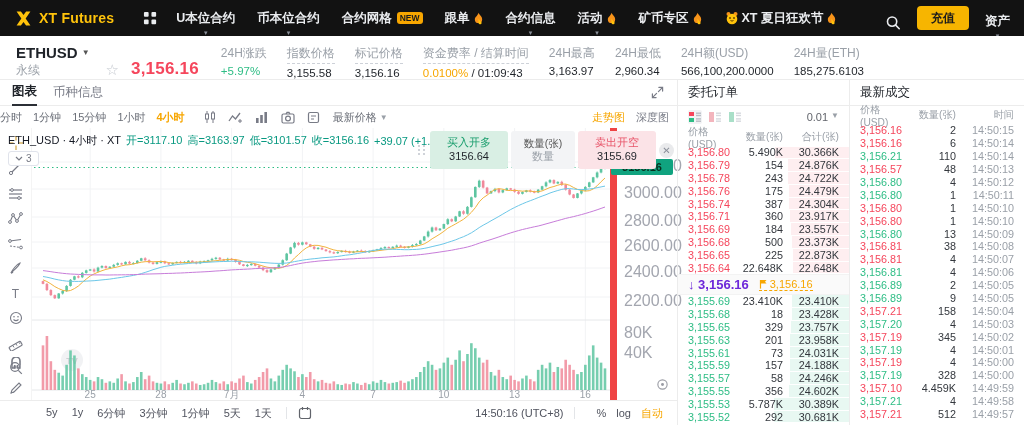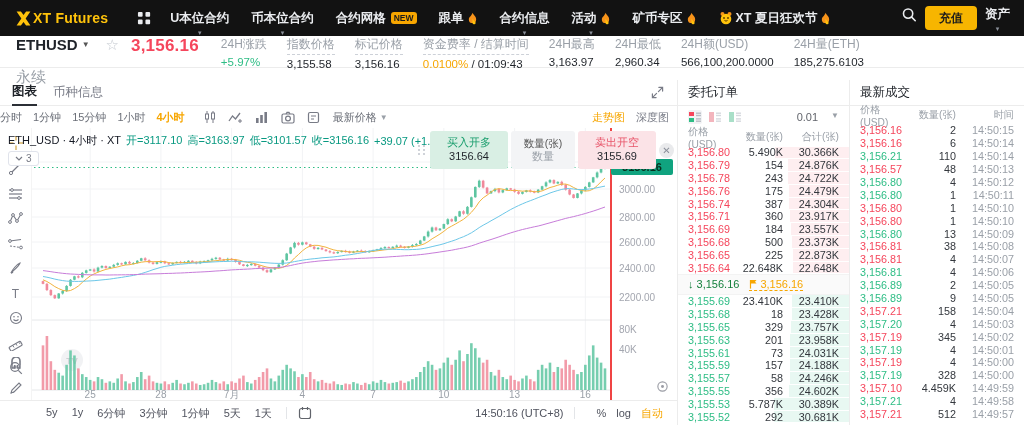--- a/index.html
+++ b/index.html
@@ -2,35 +2,35 @@
 <html><head>
 <meta charset="utf-8">
 <style>
   *{box-sizing:border-box;margin:0;padding:0}
   html,body{width:1024px;height:425px;overflow:hidden}
   body{position:relative;background:#fff;font-family:"Liberation Sans","DejaVu Sans",sans-serif;color:#1f2329;-webkit-font-smoothing:antialiased}
   svg text{font-family:"Liberation Sans","DejaVu Sans",sans-serif}
 
   
   #topnav{position:absolute;top:0;left:0;width:1024px;height:36px;background:#121212;display:flex;align-items:center;padding:0 14px;gap:18px}
-  .brand{display:flex;align-items:center;margin-right:10px}
+  .brand{display:flex;align-items:center;gap:6px;margin-right:10px}
   .brand-name{color:#FFC30B;font-weight:bold;font-size:14px;letter-spacing:.2px}
   .nav-item{position:relative;color:#eaecef;font-size:12.5px;font-weight:bold;white-space:nowrap;display:flex;align-items:center;gap:3px;cursor:pointer}
   .navcaret{position:absolute;bottom:-9px;left:50%;transform:translateX(-50%);font-size:7px;color:#8a8f99;line-height:7px}
   .badge-new{background:#F7A600;color:#1b1b1b;font-size:8.5px;font-weight:bold;border-radius:3px;padding:1px 3px;margin-left:2px}
-  #nav-right{margin-left:auto;display:flex;align-items:flex-start;gap:8px}
+  #nav-right{margin-left:auto;display:flex;align-items:flex-end;gap:16px}
   .btn-deposit{background:#F7B500;color:#1b1b1b;font-size:12px;font-weight:bold;border:none;border-radius:4px;height:24px;padding:0 14px;cursor:pointer}
   .assets{color:#eaecef;font-size:12.5px;font-weight:bold;position:relative;white-space:nowrap}
 
   
-  #tickerbar{position:absolute;top:36px;left:0;width:1024px;height:32px;background:#fff;border-bottom:1px solid #ececec;display:flex;align-items:flex-start;padding:0 16px}
+  #tickerbar{position:absolute;top:36px;left:0;width:1024px;height:44px;background:#fff;border-bottom:1px solid #ececec;display:flex;align-items:flex-end;padding:0 16px}
   .symbol-block{margin-right:14px}
   .symbol-row{display:flex;align-items:center;gap:4px;font-size:15px;font-weight:bold}
   .symbol-caret{font-size:8px;color:#555}
-  .contract-type{font-size:15px;color:#9aa0a8;margin-top:15px}
+  .contract-type{font-size:12px;color:#9aa0a8;margin-top:1px}
   .fav-star{font-size:15px;color:#c5c9d0;margin:0 12px 0 2px}
   .last-price-big{font-size:17px;font-weight:bold;color:#F5465C;margin-right:22px;letter-spacing:.2px}
   #ticker-stats{display:flex;gap:20px;align-items:flex-start}
   .tstat{display:flex;flex-direction:column;gap:3px;white-space:nowrap}
   .tstat .lb{font-size:12px;color:#9aa0a8}
   .tstat .lb.dash{border-bottom:1px dashed #cdd1d8;padding-bottom:1px}
   .tstat .vl{font-size:11.5px;color:#1f2329}
   .green{color:#2EBD85 !important}
   .red{color:#F5465C !important}
   .yellow{color:#F7A600 !important}
@@ -56,21 +56,21 @@
   .viewtoggle{font-size:11px;cursor:pointer}
   .viewtoggle.on{color:#F7A600}
   .viewtoggle.off{color:#787b86}
 
   
   #chartbody{position:absolute;top:48px;left:0;width:677px;height:272px}
   #rail{position:absolute;left:0;top:0;width:32px;height:272px;border-right:1px solid #f4f4f4;display:flex;flex-direction:column;align-items:center;padding-top:6px;gap:7px}
   .railico{width:18px;height:18px;display:flex;align-items:center;justify-content:center;cursor:pointer}
   #railbottom{position:absolute;left:0;bottom:3px;width:32px;display:flex;flex-direction:column;align-items:center;gap:6px}
   #canvaswrap{position:absolute;left:32px;top:0;width:578px;height:272px}
-  #axiscol{position:absolute;left:610px;top:0;width:67px;height:272px;border-left:2px solid #ef4444;font-size:10px;color:#a3a6af}
+  #axiscol{position:absolute;left:610px;top:0;width:67px;height:272px;border-left:7px solid #ef4444;font-size:16px;color:#a3a6af}
   .axlab{position:absolute;left:7px}
   #pricetag{position:absolute;left:0px;width:62px;background:#10A37F;color:#07301f;font-size:11px;font-weight:bold;text-align:center;border-radius:2px;padding:2px 0;z-index:5}
   #targeticon{position:absolute;right:8px;bottom:5px;opacity:.75}
 
   
   #legend{position:absolute;left:8px;top:5px;font-size:11px;display:flex;gap:5px;align-items:center;z-index:4;white-space:nowrap}
   #legend .sym{color:#131722}
   #legend .g{color:#089981}
   #chip{position:absolute;left:8px;top:23px;z-index:4;border:1px solid #e0e3eb;border-radius:3px;background:#fff;color:#787b86;font-size:10px;padding:1px 6px;display:flex;align-items:center;gap:3px;cursor:pointer}
 
@@ -92,36 +92,36 @@
   .bb-div{width:1px;height:12px;background:#e3e5e8;margin:0 10px 0 0}
   #bottombar .spacer{flex:1}
   #bb-clock{white-space:nowrap}
   .bb-right{display:flex;align-items:center;gap:10px;margin:0 14px 0 12px}
 
   
   .paneltitle{height:26px;border-bottom:1px solid #ececec;display:flex;align-items:center;padding:0 10px;font-size:12.5px;font-weight:normal;color:#1f2329}
   #ob-controls{height:22px;display:flex;align-items:center;padding:0 10px;gap:6px}
   .obmode{width:14px;height:14px;display:flex;align-items:center;justify-content:center;cursor:pointer;border-radius:2px}
   .obmode.active{background:#f2f3f5}
-  #ob-prec{margin-left:auto;font-size:11px;color:#61646b;display:flex;gap:13px;align-items:flex-start;cursor:pointer}
+  #ob-prec{margin-left:auto;font-size:11px;color:#61646b;display:flex;gap:3px;align-items:flex-start;cursor:pointer}
   #ob-prec .c{font-size:8px;color:#9aa0a8}
   .obcols,.trcols{display:flex;font-size:10.2px;color:#9aa0a8;padding:0 10px;height:18px;align-items:center}
   .obcols .c1,.trcols .c1{flex:1}
   .obcols .c2,.trcols .c2{width:52px;text-align:right}
   .obcols .c3{width:56px;text-align:right}
   .trcols .c3{width:58px;text-align:right}
   .obrow{position:relative;display:flex;align-items:center;height:12.8px;font-size:10.8px;padding:0 10px;cursor:pointer}
   .obrow .p{flex:1;z-index:1}
   .obrow .q{width:52px;text-align:right;color:#33373d;z-index:1}
   .obrow .t{width:56px;text-align:right;color:#33373d;z-index:1}
   .depth{position:absolute;right:0;top:.5px;bottom:.5px}
   .depth.a{background:rgba(245,70,92,.09)}
   .depth.b{background:rgba(46,189,133,.11)}
   #ob-mid{height:21px;display:flex;align-items:center;padding:0 10px;gap:10px;background:#fafafa;border-top:1px solid #f3f3f3;border-bottom:1px solid #f3f3f3}
-  #ob-last{font-size:11px;font-weight:normal;color:#15803d}
+  #ob-last{font-size:13px;font-weight:bold;color:#6d28d9}
   #ob-mark{font-size:11px;color:#F7A600;border-bottom:1px dashed #F7A600;display:flex;align-items:center;gap:2px}
 
   
   .trrow{display:flex;align-items:center;height:12.9px;font-size:10.8px;padding:0 10px;cursor:pointer}
   .trrow .p{flex:1}
   .trrow .q{width:52px;text-align:right;color:#33373d}
   .trrow .tm{width:58px;text-align:right;color:#9aa0a8}
 </style>
 </head>
 <body>

